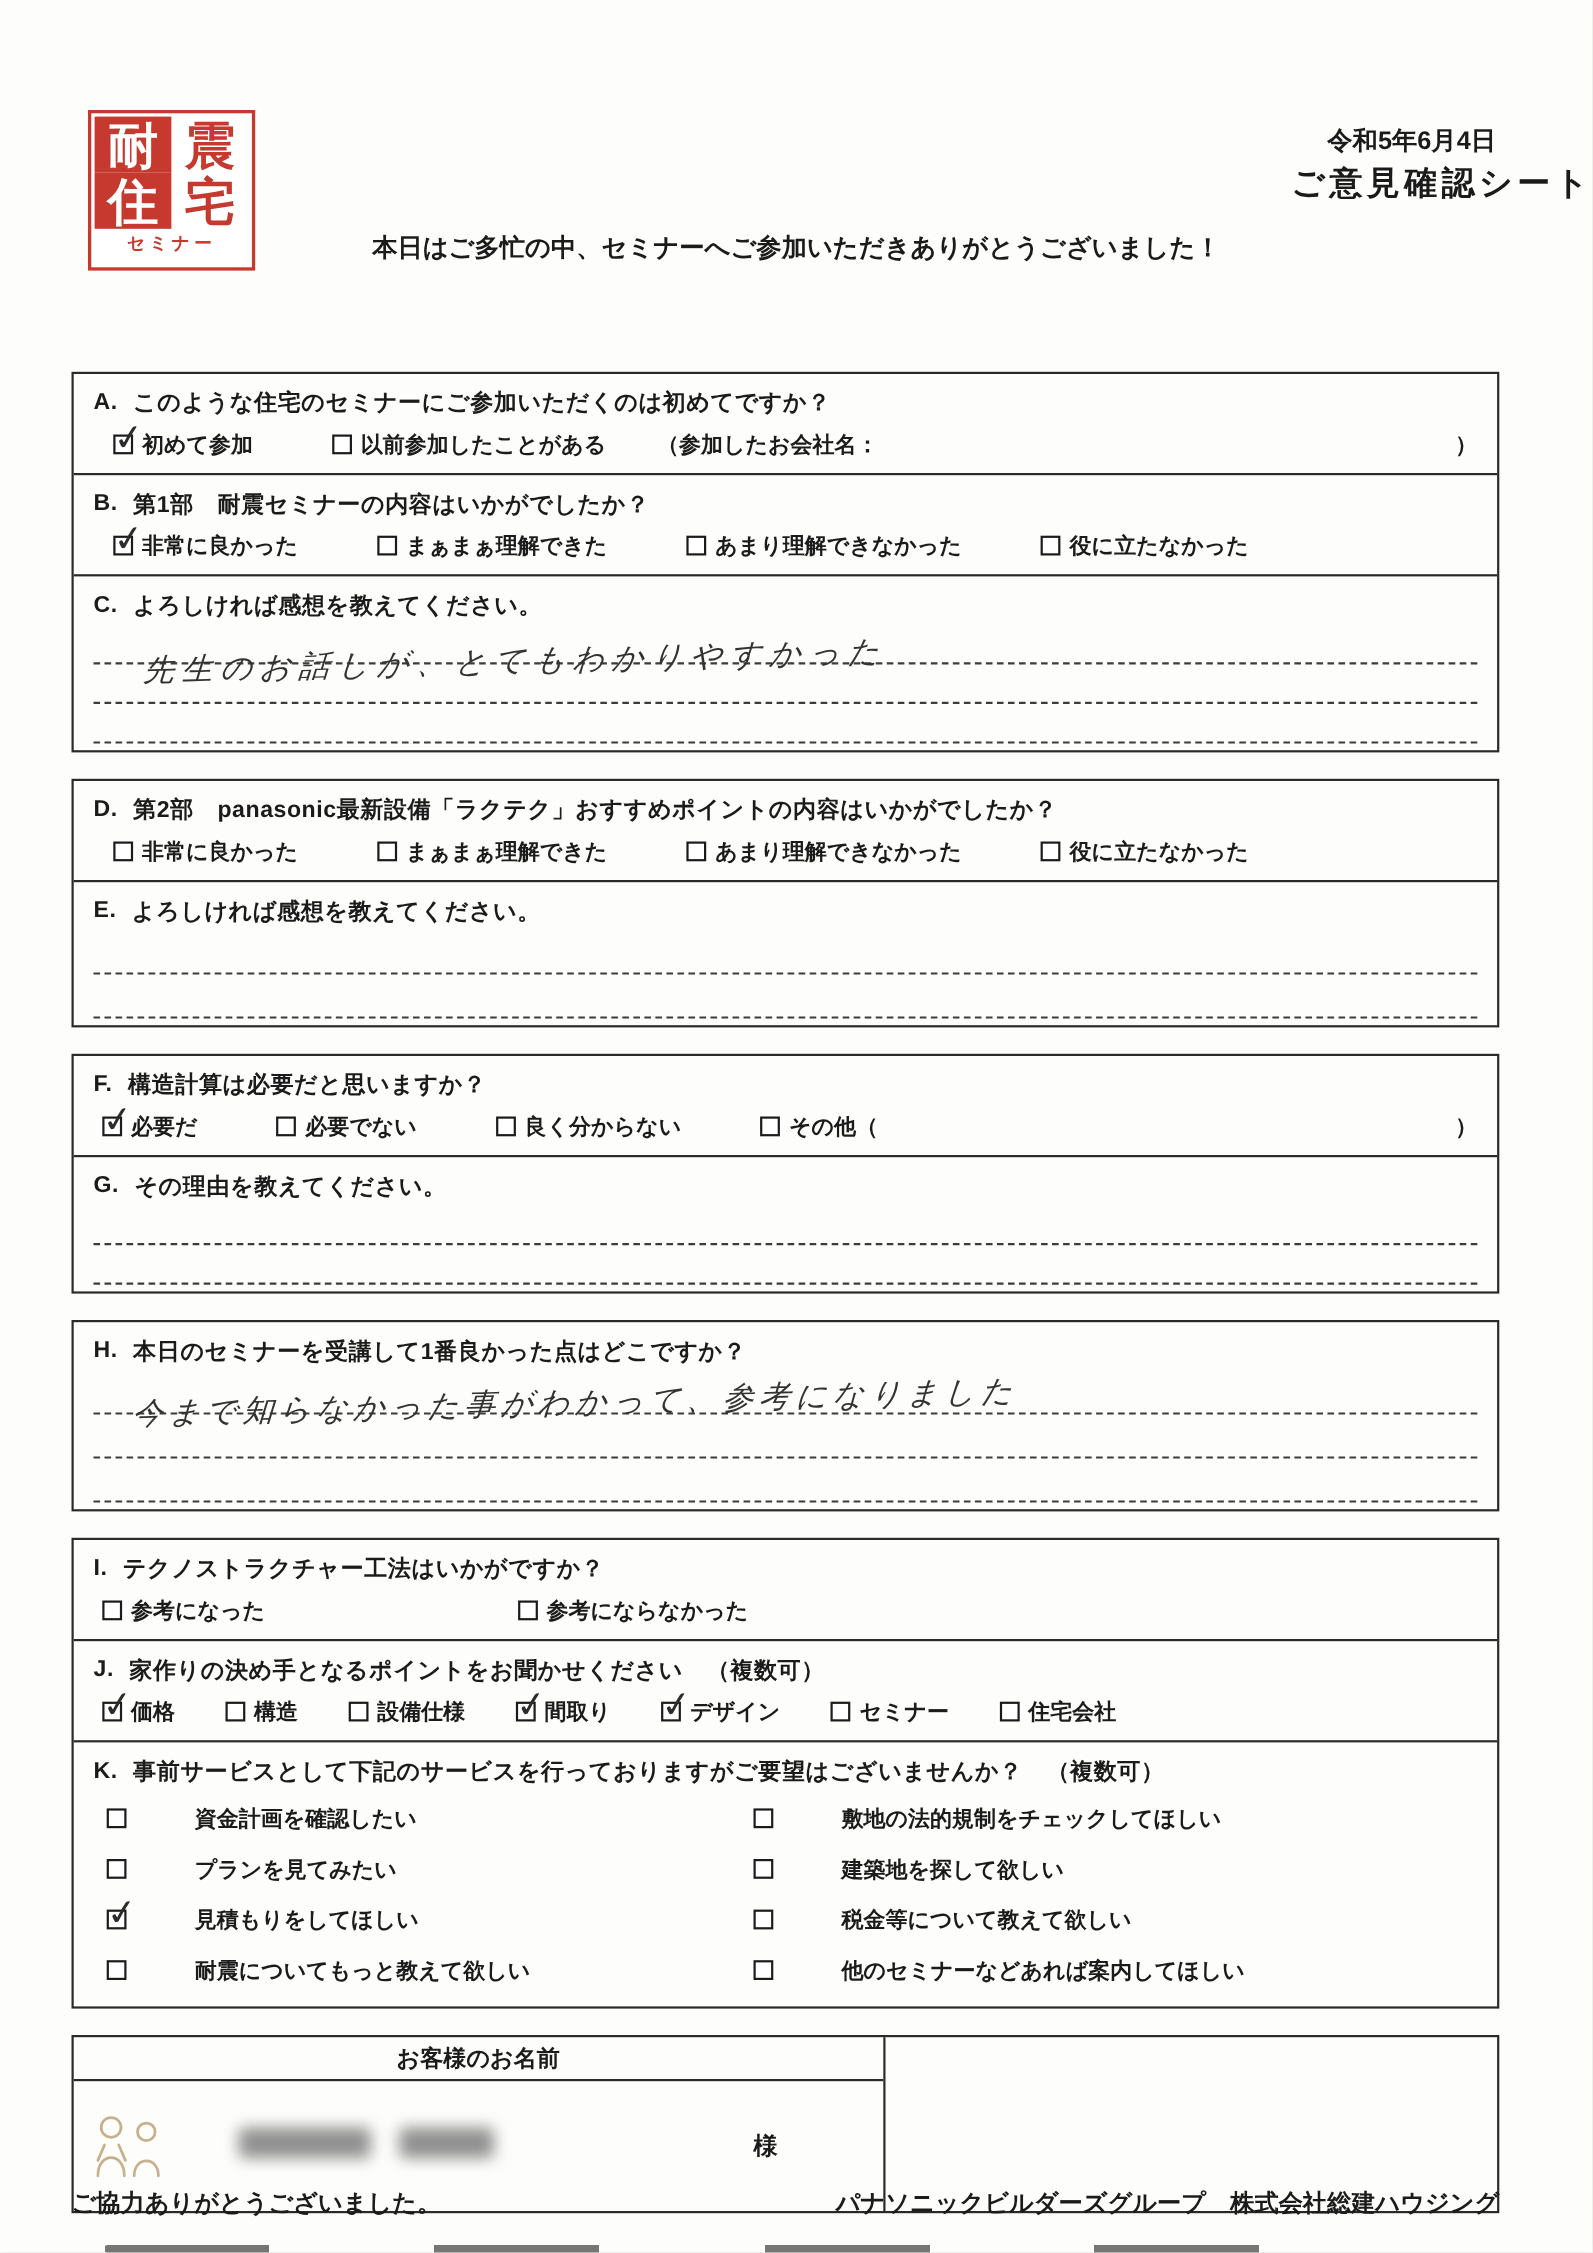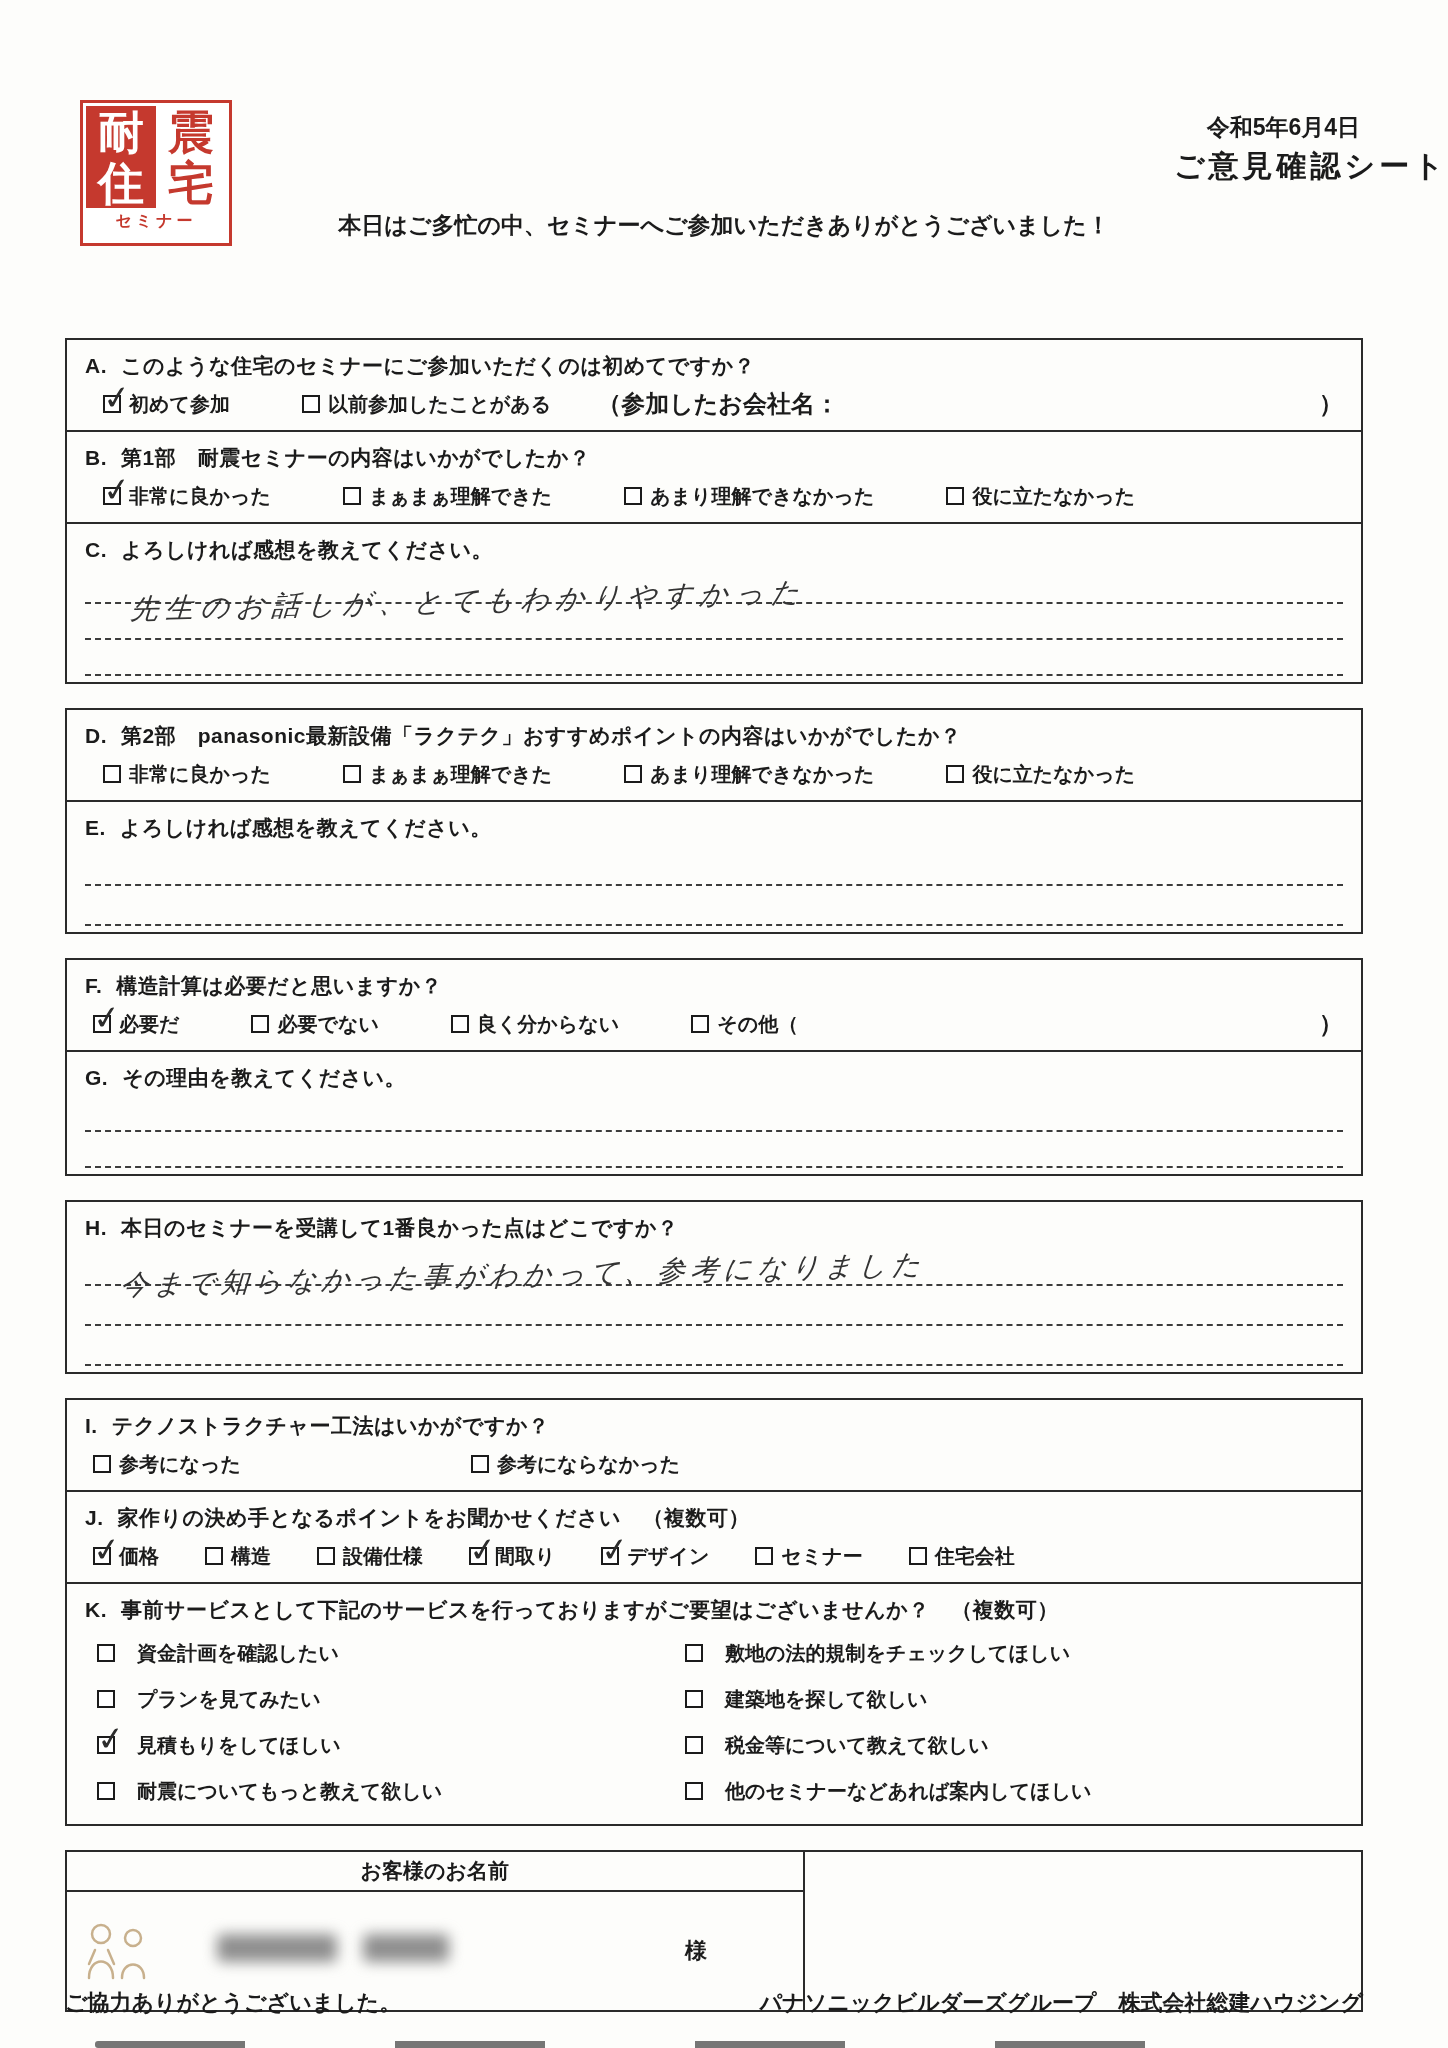--- a/index.html
+++ b/index.html
@@ -29,35 +29,35 @@
   .sec { padding:8px 18px 6px; }
   .sec.topline { border-top:2px solid #2a2a2a; }
   .qrow { height:36px; display:flex; align-items:center; font-size:21px; font-weight:bold; letter-spacing:.5px; }
   .qid { margin-right:14px; }
   .opts { height:40px; display:flex; align-items:center; font-size:20px; font-weight:bold; padding-left:18px; }
   .opt { display:inline-flex; align-items:center; margin-right:72px; white-space:nowrap; }
   .opt.tight { margin-right:46px;justify-content:center; }
   .opt.last { margin-right:0; }
   .cb { position:relative; width:18px; height:18px; border:2px solid #1b1b1b; margin-right:8px; flex:none; background:#fff; }
   .mark { position:absolute; left:-2px; bottom:-3px; font-size:33px; line-height:1; color:#2c2c2c; transform:rotate(-6deg); font-weight:normal; }
-  .paren { font-size:24px; font-weight:bold; white-space:nowrap; }
+  .paren { font-size:20px; font-weight:bold; white-space:nowrap; }
   .fill { flex:1 1 auto; }
   .writearea { position:relative; }
   .dash-row { height:36px; border-bottom:2px dashed #3c3c3c; }
   .dash-row.tall { height:40px; }
   .hand {
     position:absolute; font-size:28px; color:#333;
     transform:skewX(-5deg) rotate(-1.5deg); letter-spacing:7px; white-space:nowrap;
     font-family:"DejaVu Serif", serif; font-style:italic;
   }
 
   
   .k-rows { padding:2px 18px 10px; }
   .k-row { display:flex; align-items:center; height:46px; font-size:20px; font-weight:bold; }
-  .k-cell { display:flex; align-items:center; }
+  .k-cell { display:flex; align-items:center;gap:40px; }
   .k-cell.left { width:600px; padding-left:12px; }
   .k-cell .cb { margin-right:22px; }
 
   
   .nametable { display:flex; border:2px solid #2a2a2a; margin-top:0; }
   .nt-left { width:57%; border-right:2px solid #2a2a2a; }
   .nt-right { width:43%; }
   .nt-head { height:40px; display:flex; align-items:center; justify-content:center; font-size:21px; font-weight:bold; border-bottom:2px solid #2a2a2a; }
   .nt-body { position:relative; height:118px; }
   .couple { position:absolute; left:14px; top:28px; opacity:.8; }

